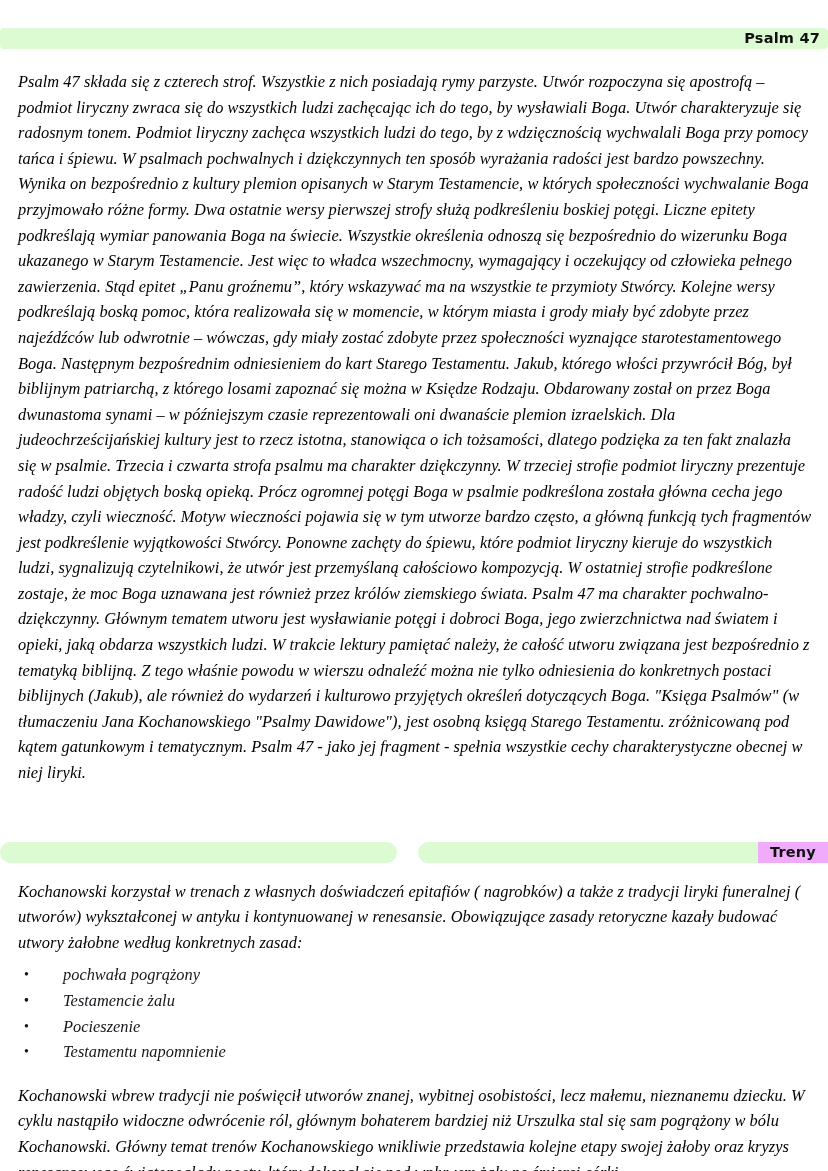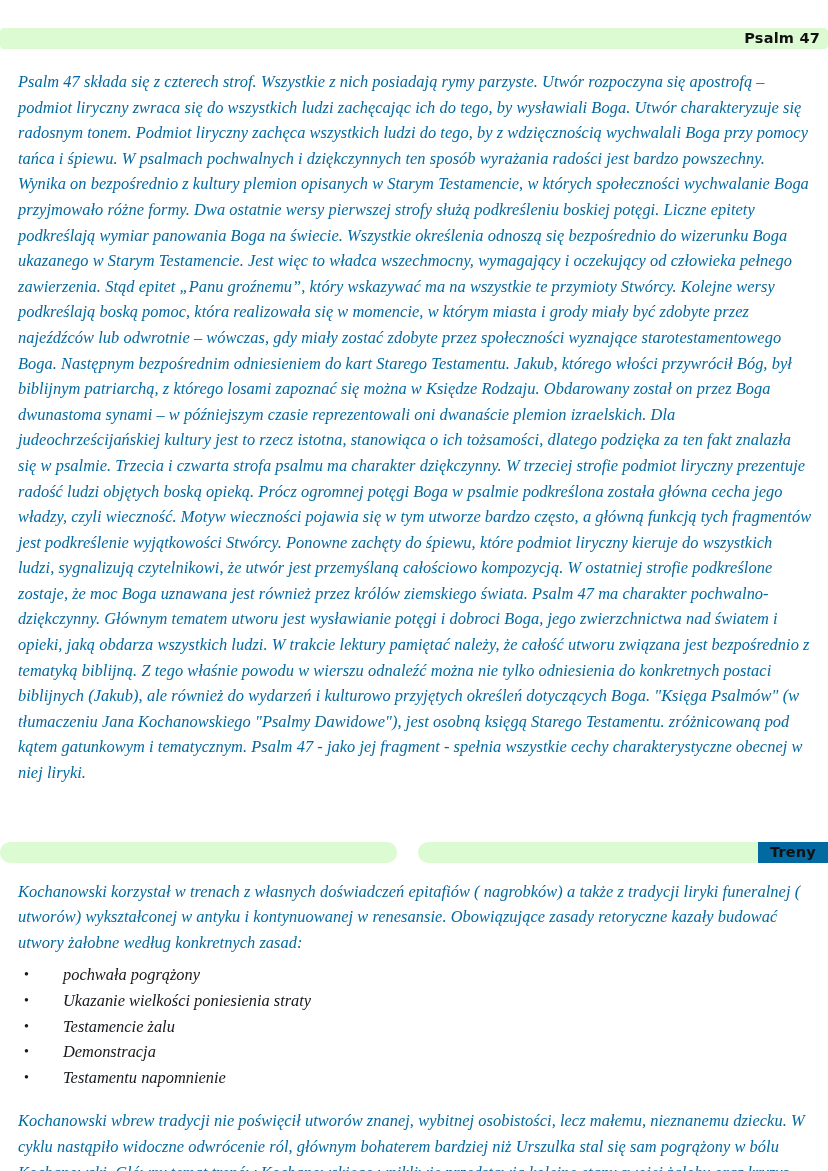--- a/index.html
+++ b/index.html
@@ -75,21 +75,21 @@
   .body-block {
     padding: 0 16px 0 18px;
     box-sizing: border-box;
   }
   .body-block p {
     margin: 0;
     font-style: italic;
     font-size: 16.4px;
     line-height: 25.6px;
     text-align: left;
-    color: #0369a1;
+    color: #000000;
     letter-spacing: 0.05px;
   }
 
   ul.rules-list {
     list-style: none;
     margin: 7px 0 0 0;
     padding: 0;
   }
   ul.rules-list li {
     font-style: italic;
@@ -129,44 +129,43 @@
 
   <div class="body-block">
     <p>Psalm 47 składa się z czterech strof. Wszystkie z nich posiadają rymy parzyste. Utwór rozpoczyna się apostrofą – podmiot liryczny zwraca się do wszystkich ludzi zachęcając ich do tego, by wysławiali Boga. Utwór charakteryzuje się radosnym tonem. Podmiot liryczny zachęca wszystkich ludzi do tego, by z wdzięcznością wychwalali Boga przy pomocy tańca i śpiewu. W psalmach pochwalnych i dziękczynnych ten sposób wyrażania radości jest bardzo powszechny. Wynika on bezpośrednio z kultury plemion opisanych w Starym Testamencie, w których społeczności wychwalanie Boga przyjmowało różne formy. Dwa ostatnie wersy pierwszej strofy służą podkreśleniu boskiej potęgi. Liczne epitety podkreślają wymiar panowania Boga na świecie. Wszystkie określenia odnoszą się bezpośrednio do wizerunku Boga ukazanego w Starym Testamencie. Jest więc to władca wszechmocny, wymagający i oczekujący od człowieka pełnego zawierzenia. Stąd epitet „Panu groźnemu”, który wskazywać ma na wszystkie te przymioty Stwórcy. Kolejne wersy podkreślają boską pomoc, która realizowała się w momencie, w którym miasta i grody miały być zdobyte przez najeźdźców lub odwrotnie – wówczas, gdy miały zostać zdobyte przez społeczności wyznające starotestamentowego Boga. Następnym bezpośrednim odniesieniem do kart Starego Testamentu. Jakub, którego włości przywrócił Bóg, był biblijnym patriarchą, z którego losami zapoznać się można w Księdze Rodzaju. Obdarowany został on przez Boga dwunastoma synami – w późniejszym czasie reprezentowali oni dwanaście plemion izraelskich. Dla judeochrześcijańskiej kultury jest to rzecz istotna, stanowiąca o ich tożsamości, dlatego podzięka za ten fakt znalazła się w psalmie. Trzecia i czwarta strofa psalmu ma charakter dziękczynny. W trzeciej strofie podmiot liryczny prezentuje radość ludzi objętych boską opieką. Prócz ogromnej potęgi Boga w psalmie podkreślona została główna cecha jego władzy, czyli wieczność. Motyw wieczności pojawia się w tym utworze bardzo często, a główną funkcją tych fragmentów jest podkreślenie wyjątkowości Stwórcy. Ponowne zachęty do śpiewu, które podmiot liryczny kieruje do wszystkich ludzi, sygnalizują czytelnikowi, że utwór jest przemyślaną całościowo kompozycją. W ostatniej strofie podkreślone zostaje, że moc Boga uznawana jest również przez królów ziemskiego świata. Psalm 47 ma charakter pochwalno-dziękczynny. Głównym tematem utworu jest wysławianie potęgi i dobroci Boga, jego zwierzchnictwa nad światem i opieki, jaką obdarza wszystkich ludzi. W trakcie lektury pamiętać należy, że całość utworu związana jest bezpośrednio z tematyką biblijną. Z tego właśnie powodu w wierszu odnaleźć można nie tylko odniesienia do konkretnych postaci biblijnych (Jakub), ale również do wydarzeń i kulturowo przyjętych określeń dotyczących Boga. "Księga Psalmów" (w tłumaczeniu Jana Kochanowskiego "Psalmy Dawidowe"), jest osobną księgą Starego Testamentu. zróżnicowaną pod kątem gatunkowym i tematycznym. Psalm 47 - jako jej fragment - spełnia wszystkie cechy charakterystyczne obecnej w niej liryki.</p>
   </div>
 
   <div class="spacer-between-sections"></div>
 
   <div class="section-banner split">
     <div class="bar-left" style="background: rgb(221, 251, 210);"></div>
     <div class="bar-right" style="background: rgb(221, 251, 210);"></div>
-    <div class="section-title" style="background: #0369a1;">Treny</div>
+    <div class="section-title" style="background: #f0abfc;">Treny</div>
   </div>
 
   <div class="gap-after-title-small"></div>
 
   <div class="body-block">
     <p>Kochanowski korzystał w trenach z własnych doświadczeń epitafiów ( nagrobków) a także z tradycji liryki funeralnej ( utworów) wykształconej w antyku i kontynuowanej w renesansie. Obowiązujące zasady retoryczne kazały budować utwory żałobne według konkretnych zasad:</p>
 
     <ul class="rules-list">
       <li>
         <span class="bullet">•</span>
         <span>pochwała pogrążony</span>
       </li>
       <li>
         <span class="bullet">•</span>
-        <span>Ukazanie wielkości poniesienia straty</span>
       </li>
       <li>
         <span class="bullet">•</span>
         <span>Testamencie żalu</span>
       </li>
       <li>
         <span class="bullet">•</span>
-        <span>Demonstracja</span>
+        <span>Pocieszenie</span>
       </li>
       <li>
         <span class="bullet">•</span>
         <span>Testamentu napomnienie</span>
       </li>
     </ul>
 
     <p style="margin-top:18px">Kochanowski wbrew tradycji nie poświęcił utworów znanej, wybitnej osobistości, lecz małemu, nieznanemu dziecku. W cyklu nastąpiło widoczne odwrócenie ról, głównym  bohaterem bardziej niż Urszulka stal się sam pogrążony w bólu Kochanowski. Główny temat trenów Kochanowskiego wnikliwie przedstawia kolejne etapy swojej żałoby oraz kryzys renesansowego światopoglądu poety, który dokonał się pod wpływem żalu po śmierci córki.</p>
   </div>
 

